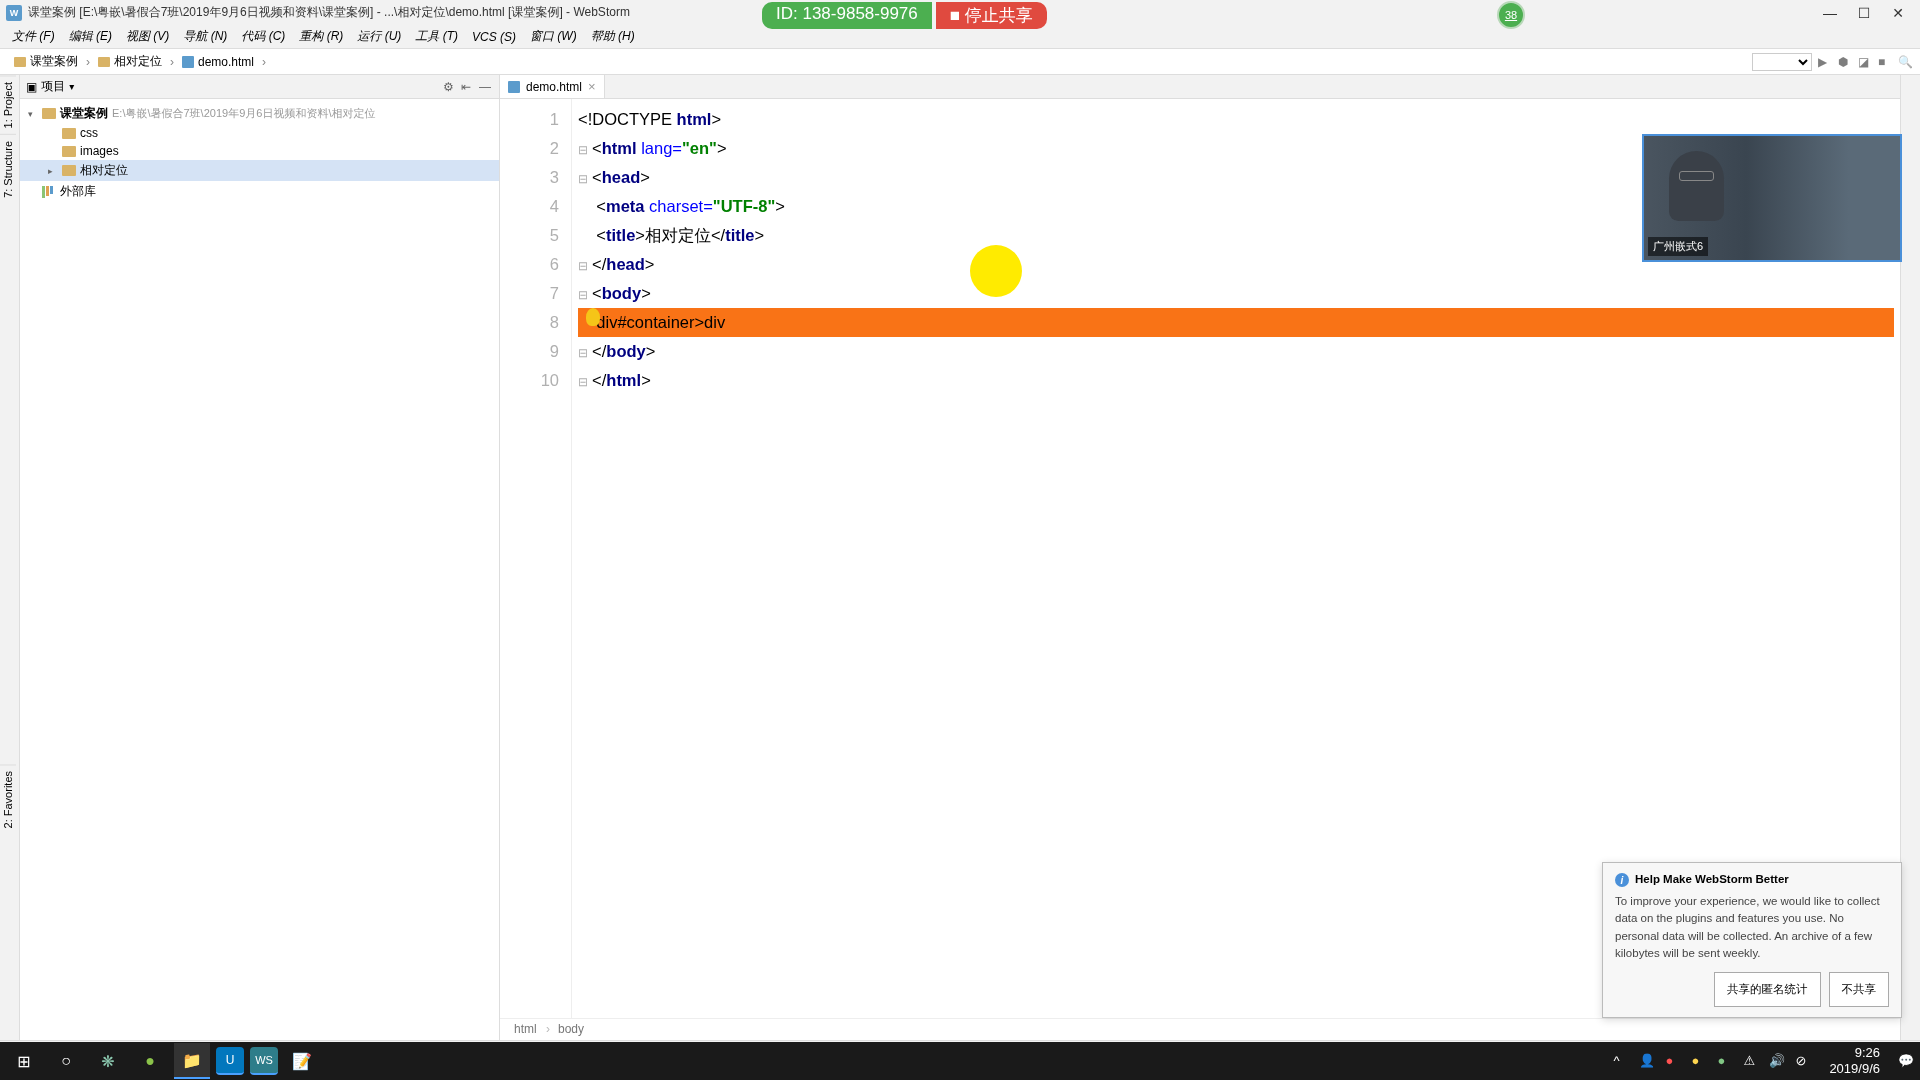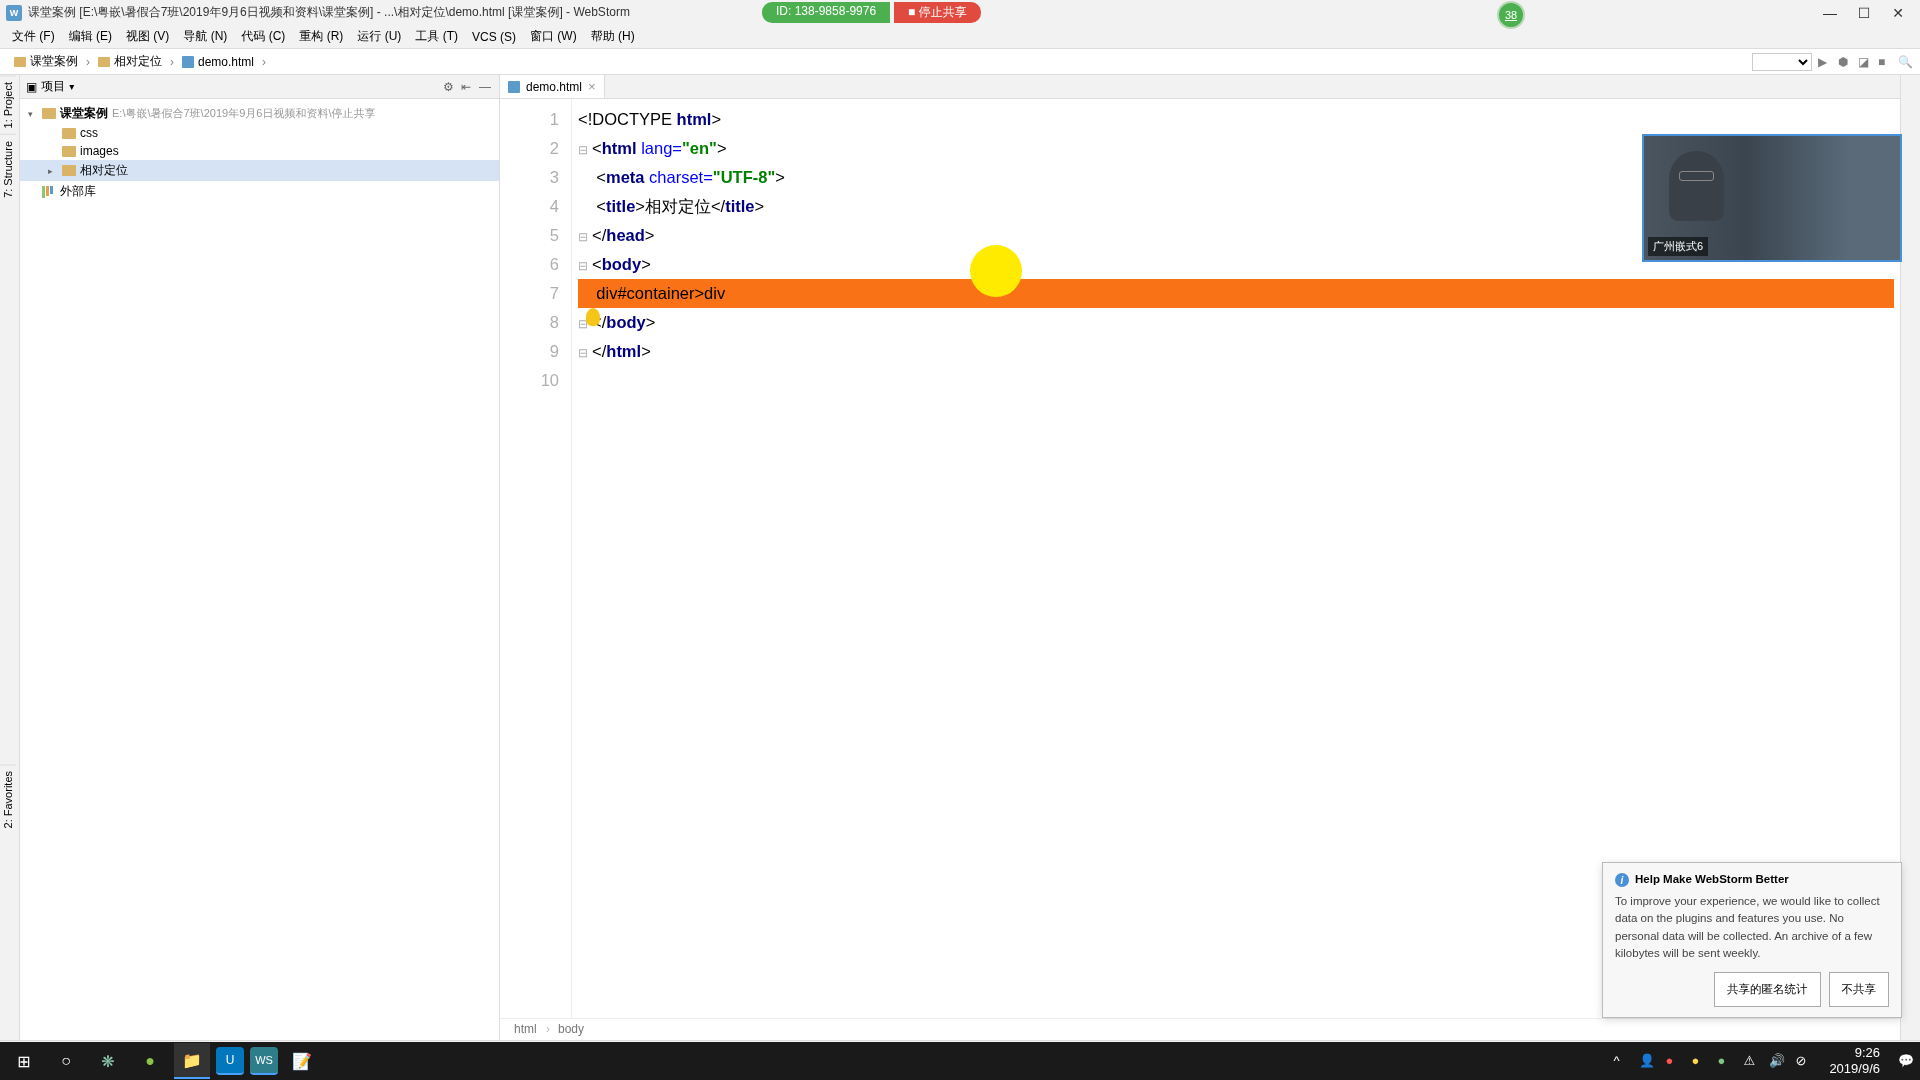--- a/index.html
+++ b/index.html
@@ -2,30 +2,30 @@
 <html><head>
 <meta charset="utf-8">
 <style>
 * { margin: 0; padding: 0; box-sizing: border-box; font-family: "Microsoft YaHei", Arial, sans-serif; }
 body { width: 1920px; height: 1080px; overflow: hidden; background: #f2f2f2; position: relative; }
 
 
 .title-bar { height: 25px; background: #f2f2f2; display: flex; align-items: center; font-size: 12px; color: #333; padding: 0 6px; }
 .title-bar .ws-icon { width: 16px; height: 16px; background: #5b9bcc; margin-right: 6px; border-radius: 2px; display: flex; align-items: center; justify-content: center; color: #fff; font-size: 9px; font-weight: bold; }
 .title-bar .spacer { flex: 1; }
-.title-bar .share-btn { padding: 2px 14px; font-size: 12px; margin: 0 2px; border-radius: 10px 0 0 10px; color: #fff; }
+.title-bar .share-btn { padding: 2px 14px; font-size: 17px; margin: 0 2px; border-radius: 10px 0 0 10px; color: #fff; }
 .title-bar .share-green { background: #4caf50; border-radius: 10px 0 0 10px; }
 .title-bar .share-red { background: #e04a3f; border-radius: 0 10px 10px 0; }
 .title-bar .green-circle { position: absolute; right: 395px; top: 1px; width: 28px; height: 28px; border-radius: 50%; background: #4caf50; color: #fff; display: flex; align-items: center; justify-content: center; font-size: 11px; border: 2px solid #b8d8b8; text-decoration: underline; }
 .title-bar .win-btns { display: flex; gap: 22px; margin-right: 10px; }
 .title-bar .win-btn { width: 12px; height: 12px; display: flex; align-items: center; justify-content: center; font-size: 14px; cursor: pointer; }
 
 
 .menu-bar { height: 24px; background: #f2f2f2; display: flex; align-items: center; font-size: 12px; padding: 0 6px; gap: 2px; border-bottom: 1px solid #ddd; }
-.menu-bar span { padding: 2px 6px; cursor: pointer; }
+.menu-bar span { padding: 2px 6px; cursor: pointer; font-style: italic; }
 
 
 .nav-bar { height: 26px; background: #fff; display: flex; align-items: center; font-size: 12px; padding: 0 8px; border-bottom: 1px solid #ddd; }
 .nav-bar .crumb { display: flex; align-items: center; gap: 4px; padding: 0 6px; }
 .nav-bar .folder-icon { width: 12px; height: 10px; background: #d9b366; border-radius: 1px; }
 .nav-bar .html-icon { width: 12px; height: 12px; background: #5b9bcc; border-radius: 1px; }
 .nav-bar .chev { color: #888; margin: 0 2px; }
 .nav-bar .spacer { flex: 1; }
 .nav-bar .right-tools { display: flex; gap: 6px; align-items: center; }
 .nav-bar .dropdown { width: 60px; height: 18px; border: 1px solid #ccc; background: #fff; }
@@ -188,21 +188,21 @@
       <div class="spacer"></div>
       <span class="icon">⚙</span>
       <span class="icon">⇤</span>
       <span class="icon">—</span>
     </div>
     <div class="tree">
       <div class="tree-item">
         <span class="chev">▾</span>
         <div class="folder-ic"></div>
         <b>课堂案例</b>
-        <span class="gray">E:\粤嵌\暑假合7班\2019年9月6日视频和资料\停止共享</span>
+        <span class="gray">E:\粤嵌\暑假合7班\2019年9月6日视频和资料\相对定位</span>
       </div>
       <div class="tree-item l1">
         <span class="chev"></span>
         <div class="folder-ic"></div>
         <span>css</span>
       </div>
       <div class="tree-item l1">
         <span class="chev"></span>
         <div class="folder-ic"></div>
         <span>images</span>
@@ -242,20 +242,21 @@
         <div>6</div>
         <div>7</div>
         <div>8</div>
         <div>9</div>
         <div>10</div>
       </div>
       <div class="code">
         <div class="bulb"></div>
         <div class="code-line"><span class="txt">&lt;!DOCTYPE </span><span class="kw">html</span><span class="txt">&gt;</span></div>
         <div class="code-line"><span class="fold">⊟</span><span class="txt">&lt;</span><span class="kw">html </span><span class="attr">lang=</span><span class="str">"en"</span><span class="txt">&gt;</span></div>
+        <div class="code-line"><span class="fold">⊟</span><span class="txt">&lt;</span><span class="kw">head</span><span class="txt">&gt;</span></div>
         <div class="code-line"><span class="txt">    &lt;</span><span class="kw">meta </span><span class="attr">charset=</span><span class="str">"UTF-8"</span><span class="txt">&gt;</span></div>
         <div class="code-line"><span class="txt">    &lt;</span><span class="kw">title</span><span class="txt">&gt;相对定位&lt;/</span><span class="kw">title</span><span class="txt">&gt;</span></div>
         <div class="code-line"><span class="fold">⊟</span><span class="txt">&lt;/</span><span class="kw">head</span><span class="txt">&gt;</span></div>
         <div class="code-line"><span class="fold">⊟</span><span class="txt">&lt;</span><span class="kw">body</span><span class="txt">&gt;</span></div>
         <div class="code-line hl"><span class="txt">    div#container&gt;div</span></div>
         <div class="code-line"><span class="fold">⊟</span><span class="txt">&lt;/</span><span class="kw">body</span><span class="txt">&gt;</span></div>
         <div class="code-line"><span class="fold">⊟</span><span class="txt">&lt;/</span><span class="kw">html</span><span class="txt">&gt;</span></div>
       </div>
     </div>
     <div class="breadcrumb-bottom">

